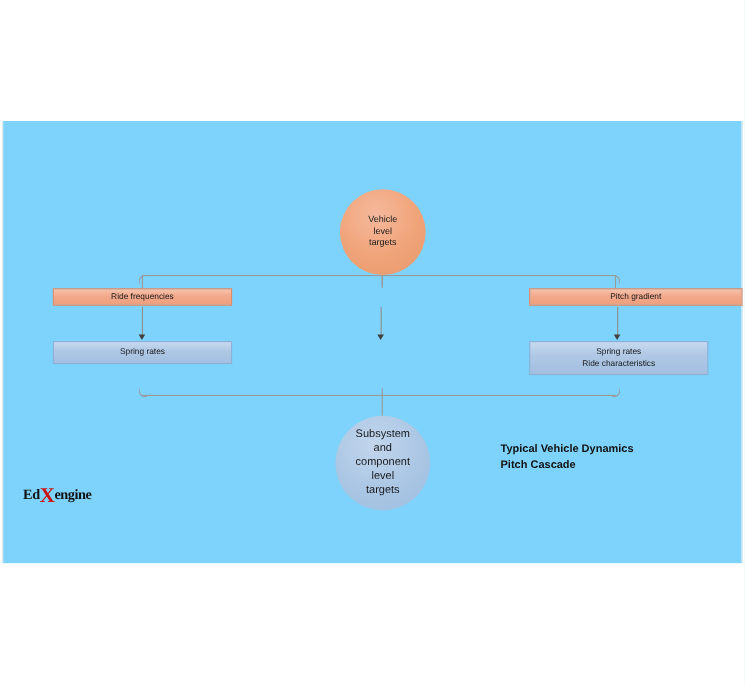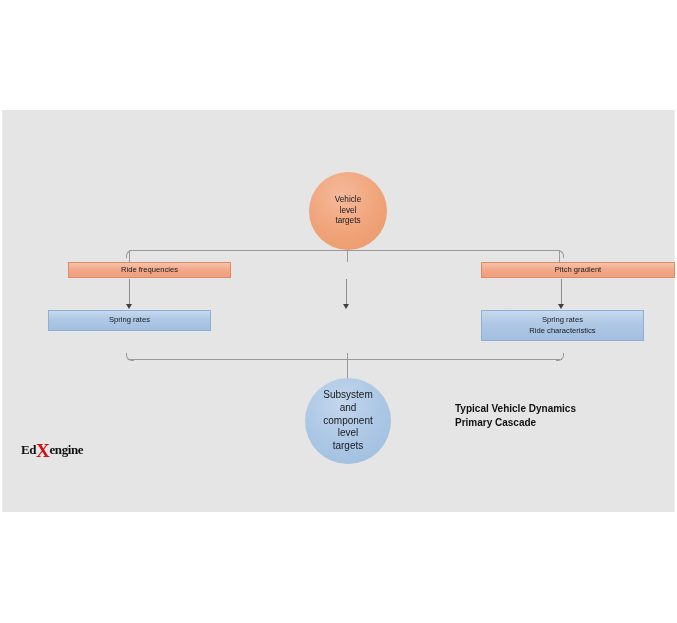--- a/index.html
+++ b/index.html
@@ -16,21 +16,21 @@
     overflow: hidden;
   }
 
   
   #slide-canvas {
     position: absolute;
     left: 2px;
     top: 110px;
     width: 673px;
     height: 402px;
-    background: #e5e5e5;
+    background: #7dd3fc;
     border-left: 1px solid #ededed;
     border-right: 1px solid #ededed;
     box-sizing: border-box;
   }
 
   
   .node-circle {
     position: absolute;
     border-radius: 50%;
     display: flex;
@@ -73,21 +73,21 @@
   .node-box.orange {
     background: linear-gradient(to bottom, #f7c3ab 0%, #f2a98b 45%, #ee9f7d 100%);
     border: 1px solid #e08b66;
     height: 16px;
   }
   .node-box.blue {
     background: linear-gradient(to bottom, #c7d9ee 0%, #aec7e4 45%, #a3bfe0 100%);
     border: 1px solid #8fb0d6;
   }
 
-  #box-ride-frequencies { left: 45px;  top: 152px; width: 163px; margin-left: 20px; }
+  #box-ride-frequencies { left: 45px;  top: 152px; width: 163px; }
   #box-roll-gradient    { left: 263px; top: 152px; width: 160px; }
   #box-pitch-gradient   { left: 478px; top: 152px; width: 194px; }
 
   #box-spring-rates-left  { left: 45px;  top: 200px; width: 163px; height: 21px; }
   #box-roll-stiffness     { left: 258px; top: 200px; width: 167px; height: 42px; }
   #box-spring-rates-right { left: 478px; top: 200px; width: 163px; height: 31px; }
 
   
   .conn { position: absolute; background: #9a9a9a; }
   .conn-v { width: 1px; }
@@ -242,21 +242,21 @@
       <div>Subsystem</div>
       <div>and</div>
       <div>component</div>
       <div>level</div>
       <div>targets</div>
     </div>
   </div>
 
   <div id="caption">
     <div>Typical Vehicle Dynamics</div>
-    <div>Primary Cascade</div>
+    <div>Pitch Cascade</div>
   </div>
 
   <div id="logo">
     <span>Ed</span>
     <span class="x-mark">X</span>
     <span>engine</span>
   </div>
 
 </div>
 

